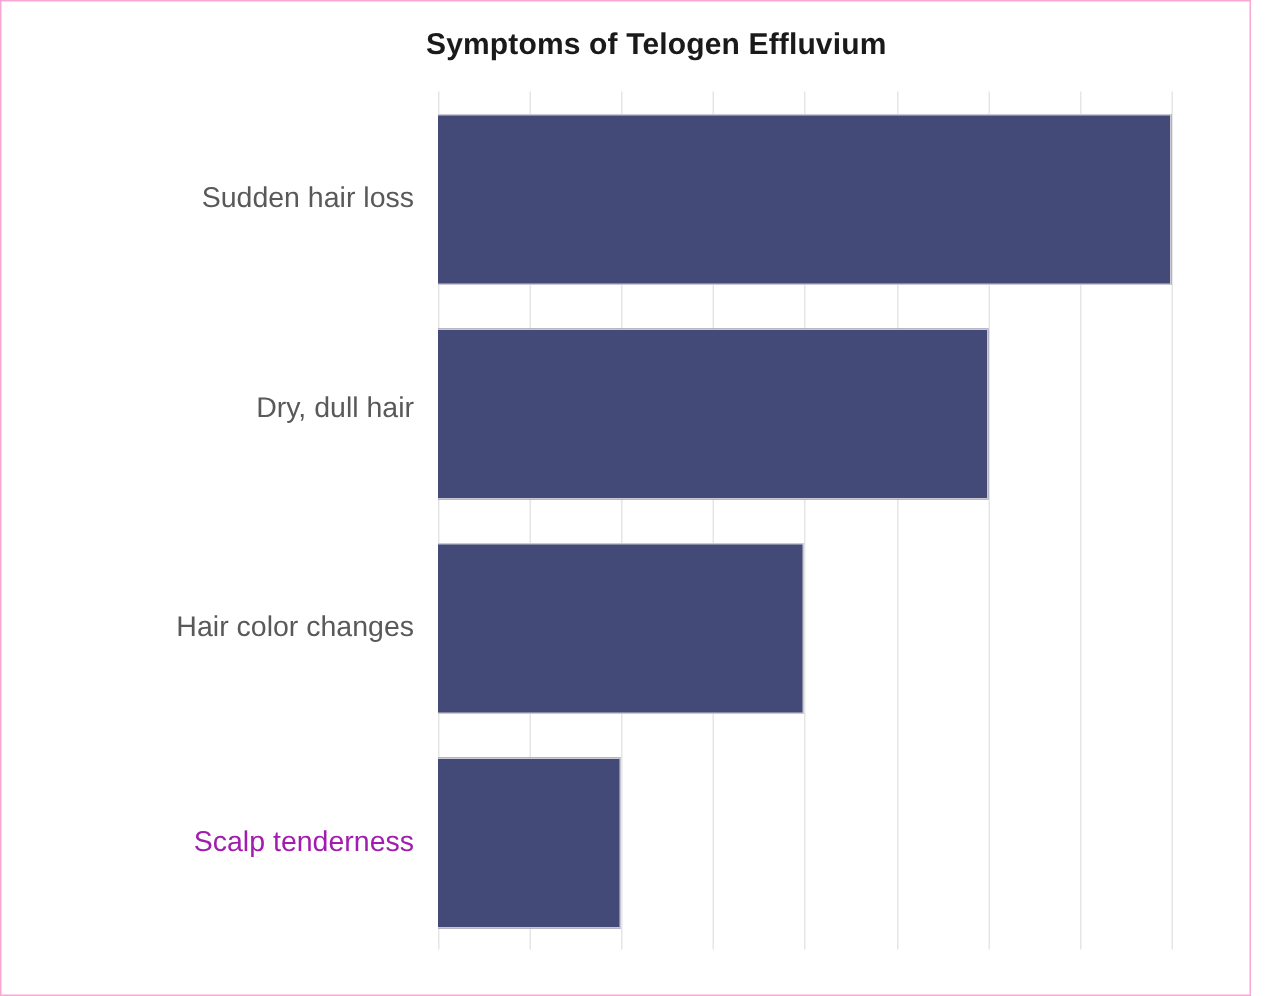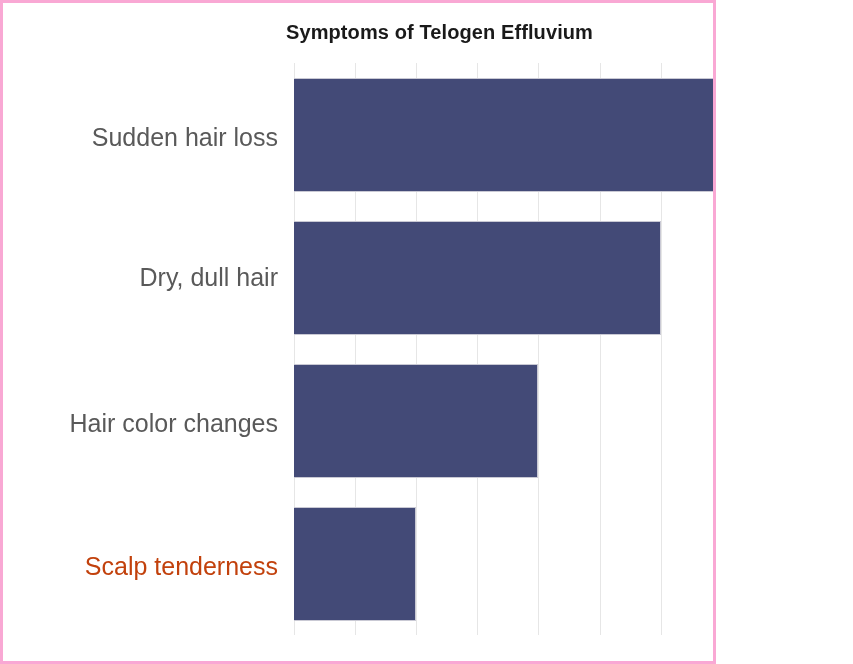--- a/index.html
+++ b/index.html
@@ -9,24 +9,24 @@
   }
   body {
     width: 853px;
     height: 664px;
     font-family: "Liberation Sans", sans-serif;
     overflow: hidden;
   }
   .figure {
     position: relative;
     box-sizing: border-box;
-    width: 716px;
+    width: 834px;
     height: 664px;
     background: #ffffff;
-    border: 3px solid #f9a8d4;
+    border: 1px solid #f9a8d4;
     overflow: hidden;
   }
   .chart-title {
     position: absolute;
     left: 0;
     top: 18px;
     width: 853px;
     text-align: center;
     font-size: 20px;
     font-weight: bold;
@@ -76,21 +76,21 @@
     position: absolute;
     left: 0;
     top: 60px;
     width: 275px;
     height: 572px;
   }
   .ylabel {
     position: absolute;
     right: 0;
     text-align: left;
-    font-size: 25px;
+    font-size: 19px;
     color: #595959;
     white-space: nowrap;
     line-height: 1;
   }
 </style>
 </head>
 <body>
 
 <div class="figure">
 
@@ -114,16 +114,16 @@
         <div class="bar" title="Dry, dull hair: 6" style="top: 157.5px; height: 114px; width: 366.667px; background: rgb(67, 74, 119);"></div>
         <div class="bar" title="Hair color changes: 4" style="top: 300.5px; height: 114px; width: 244.444px; background: rgb(67, 74, 119);"></div>
         <div class="bar" title="Scalp tenderness: 2" style="top: 443.5px; height: 114px; width: 122.222px; background: rgb(67, 74, 119);"></div>
       </div>
   </div>
 
   <div class="ylabels">
       <div class="ylabel" style="top: 61.5px; color: rgb(89, 89, 89);">Sudden hair loss</div>
       <div class="ylabel" style="top: 202px; color: rgb(89, 89, 89);">Dry, dull hair</div>
       <div class="ylabel" style="top: 347.5px; color: rgb(89, 89, 89);">Hair color changes</div>
-      <div class="ylabel" style="top: 490.5px; color: #c2410c; margin-left: 28px;">Scalp tenderness</div>
+      <div class="ylabel" style="top: 490.5px; color: #a21caf; margin-left: 28px;">Scalp tenderness</div>
     </div>
 
 </div>
 
 </body></html>

